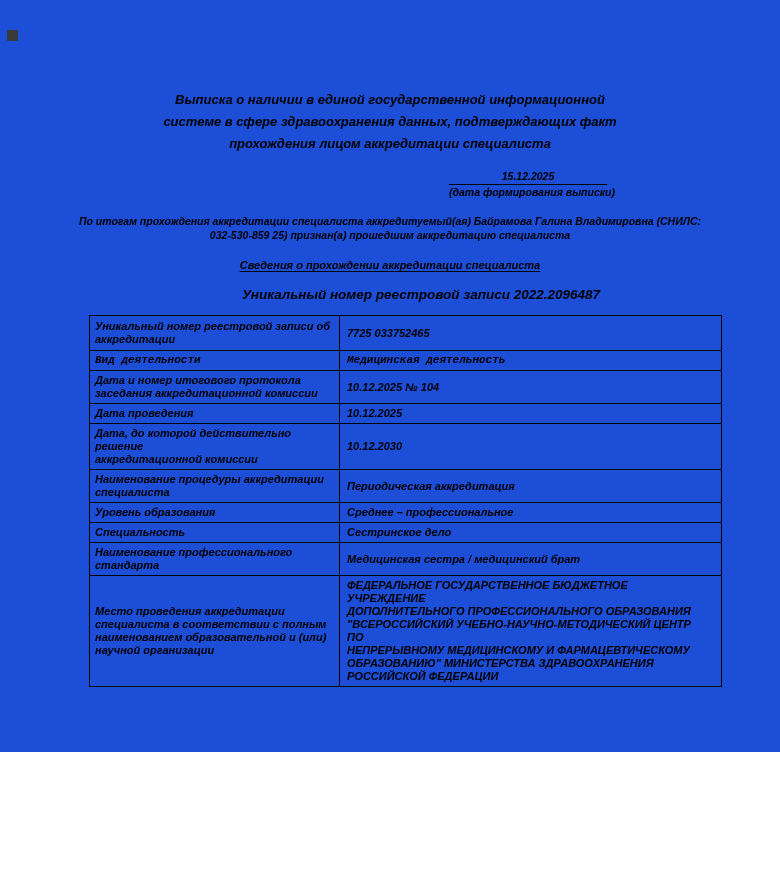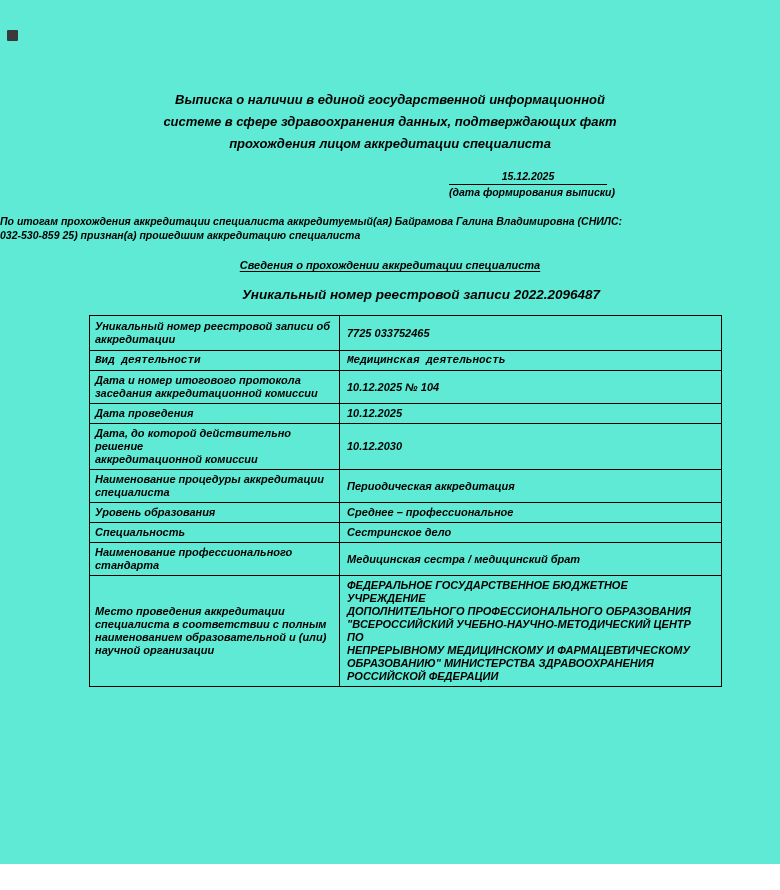--- a/index.html
+++ b/index.html
@@ -3,22 +3,22 @@
 <meta charset="utf-8">
 <style>
   html, body { margin: 0; padding: 0; }
   body {
     width: 780px; height: 890px;
     background: #ffffff;
     font-family: "Liberation Sans", "DejaVu Sans", sans-serif;
   }
   .page {
     position: relative;
-    width: 780px; height: 864px;
-    background: #5eead4;
+    width: 780px; height: 752px;
+    background: #1d4ed8;
     color: #000000;
     font-weight: 700;
     font-style: italic;
     overflow: hidden;
   }
   .corner-square {
     position: absolute; left: 7px; top: 30px;
     width: 11px; height: 11px;
     background: #3a3a3a;
     border-radius: 1px;
@@ -38,20 +38,21 @@
     padding-bottom: 1px;
     border-bottom: 1.5px solid #000;
   }
   .date-caption {
     margin-top: 1px;
     line-height: 13px;
     white-space: nowrap;
   }
   .intro {
     position: absolute; top: 214px; left: 0; width: 780px;
+    text-align: center;
     font-size: 10.5px; line-height: 14px;
   }
   .section-heading {
     position: absolute; top: 259px; left: 0; width: 780px;
     text-align: center;
     font-size: 11px; line-height: 13px;
     text-decoration: underline;
     text-underline-offset: 2px;
   }
   .registry-heading {

